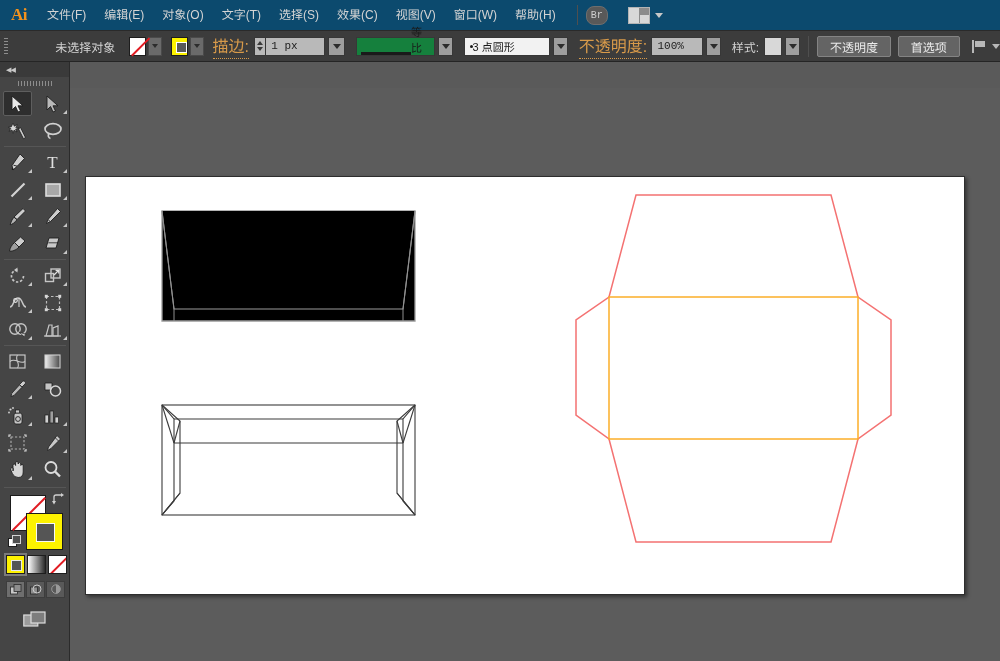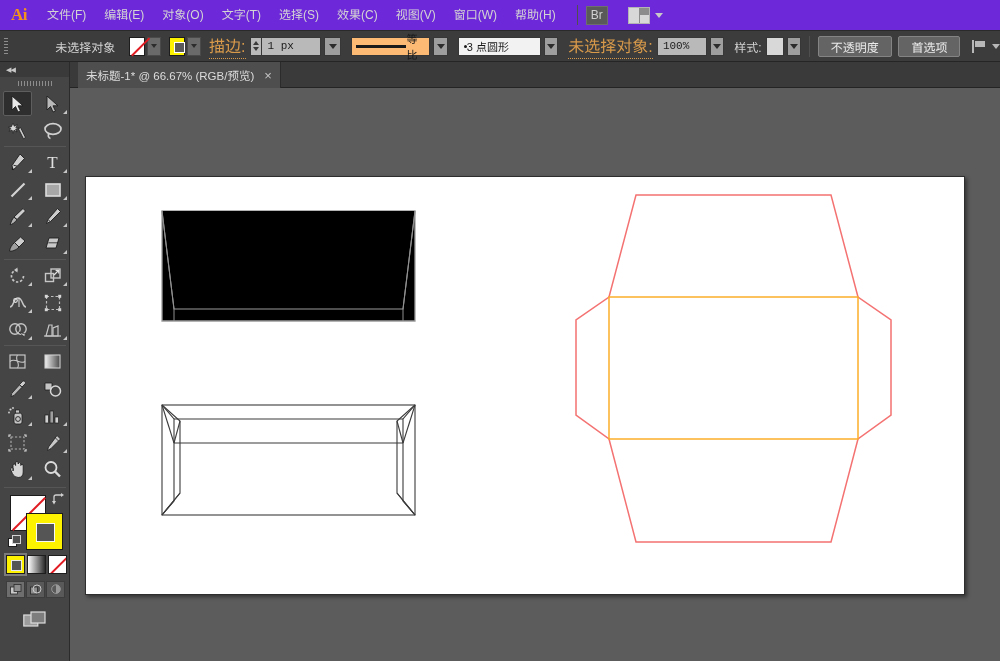--- a/index.html
+++ b/index.html
@@ -8,43 +8,43 @@
     width: 1000px; height: 661px;
     background: #5a5a5a;
     font-family: "Liberation Sans", "DejaVu Sans", sans-serif;
     overflow: hidden;
   }
   #app { position: relative; width: 1000px; height: 661px; background: #5a5a5a; }
 
   
   #menubar {
     position: absolute; left: 0; top: 0; width: 1000px; height: 31px;
-    background: #6d28d9;
+    background: #0c4a6e;
     display: flex; align-items: center;
     border-bottom: 1px solid #2a2a2a;
   }
   #ai-logo {
     width: 38px; height: 31px;
     display: flex; align-items: center; justify-content: center;
     color: #f2921d; font-weight: bold; font-size: 17px;
     font-family: "Liberation Serif", serif;
     letter-spacing: -0.5px;
   }
   .menu-item {
     padding: 0 9px; height: 31px; line-height: 31px;
     color: #d4d4d4; font-size: 12px; white-space: nowrap; cursor: default;
   }
   .mb-sep {
     width: 1px; height: 20px; background: #4f4f4f; margin: 0 8px 0 12px;
   }
   .mb-btn {
     width: 22px; height: 19px; background: #595959;
-    border: 1px solid #6e6e6e; border-radius: 0;
+    border: 1px solid #6e6e6e; border-radius: 8px;
     display: flex; align-items: center; justify-content: center;
-    font-size: 12px; color: #d0d0d0; margin-right: 2px;
+    font-size: 10px; color: #d0d0d0; margin-right: 2px; font-family: Liberation Mono, monospace;
   }
   .mb-arrange {
     display: flex; align-items: center; margin-left: 18px;
   }
   .arrange-ico {
     width: 22px; height: 17px; background: #8c8c8c;
     border: 1px solid #b4b4b4; position: relative;
   }
   .arrange-ico:before {
     content: ""; position: absolute; left: 0; top: 0;
@@ -121,22 +121,22 @@
   .drop-btn {
     width: 17px; height: 19px; background: #9e9e9e;
     border: 1px solid #373737; margin-left: 3px;
     display: flex; align-items: center; justify-content: center;
   }
   .drop-btn i {
     width: 0; height: 0; border-left: 4px solid transparent;
     border-right: 4px solid transparent; border-top: 5px solid #2c2c2c;
   }
   .stroke-preview {
-    width: 90px; height: 19px; background: #fdba74;
-    border: 1px solid #373737; display: flex; align-items: center;
+    width: 90px; height: 19px; background: #15803d;
+    border: 1px solid #373737; display: flex; align-items: flex-end;
     justify-content: space-between; padding: 0 4px;
   }
   .stroke-line { width: 58px; height: 3px; background: #1a1a1a; }
   .stroke-text { font-size: 11px; color: #1a1a1a; }
   .profile-box {
     width: 98px; height: 19px; background: #f2f2f2;
     border: 1px solid #373737; display: flex; align-items: center;
     gap: 0; padding: 0 5px; font-size: 11px; color: #1a1a1a;
   }
   .dot { width: 3px; height: 3px; background: #1a1a1a; border-radius: 50%; }
@@ -350,21 +350,21 @@
 
     <div class="profile-box">
       <span class="dot"></span>
       <span>3 点圆形</span>
     </div>
     <div class="drop-btn">
         <i></i>
       </div>
 
     <div style="width:12px;"></div>
-    <div class="ctl-label-orange">未选择对象:</div>
+    <div class="ctl-label-orange">不透明度:</div>
     <div style="width:5px;"></div>
     <div class="field" style="width:58px;">100%</div>
     <div class="drop-btn">
         <i></i>
       </div>
 
     <div style="width:12px;"></div>
     <div class="ctl-label">样式:</div>
     <div style="width:5px;"></div>
     <div class="style-swatch"></div>
@@ -378,26 +378,20 @@
     <div style="width:8px;"></div>
     <div class="push-btn">首选项</div>
 
     <div style="width:14px;"></div>
     <div style="display:flex;align-items:center;">
       <div class="align-ico"></div>
       <div class="caret" style="border-top-color:#b8b8b8;"></div>
     </div>
   </div>
 
-  <div id="tabbar">
-    <div id="doctab">
-      <span>未标题-1* @ 66.67% (RGB/预览)</span>
-      <span class="tab-close">×</span>
-    </div>
-  </div>
 
   <div id="toolbar">
     <div id="tb-header">
       <span style="font-size:7px;letter-spacing:-1px;">◀◀</span>
     </div>
     <div id="tb-grip">
         <span></span>
       </div>
 
     <div class="tgrid">

